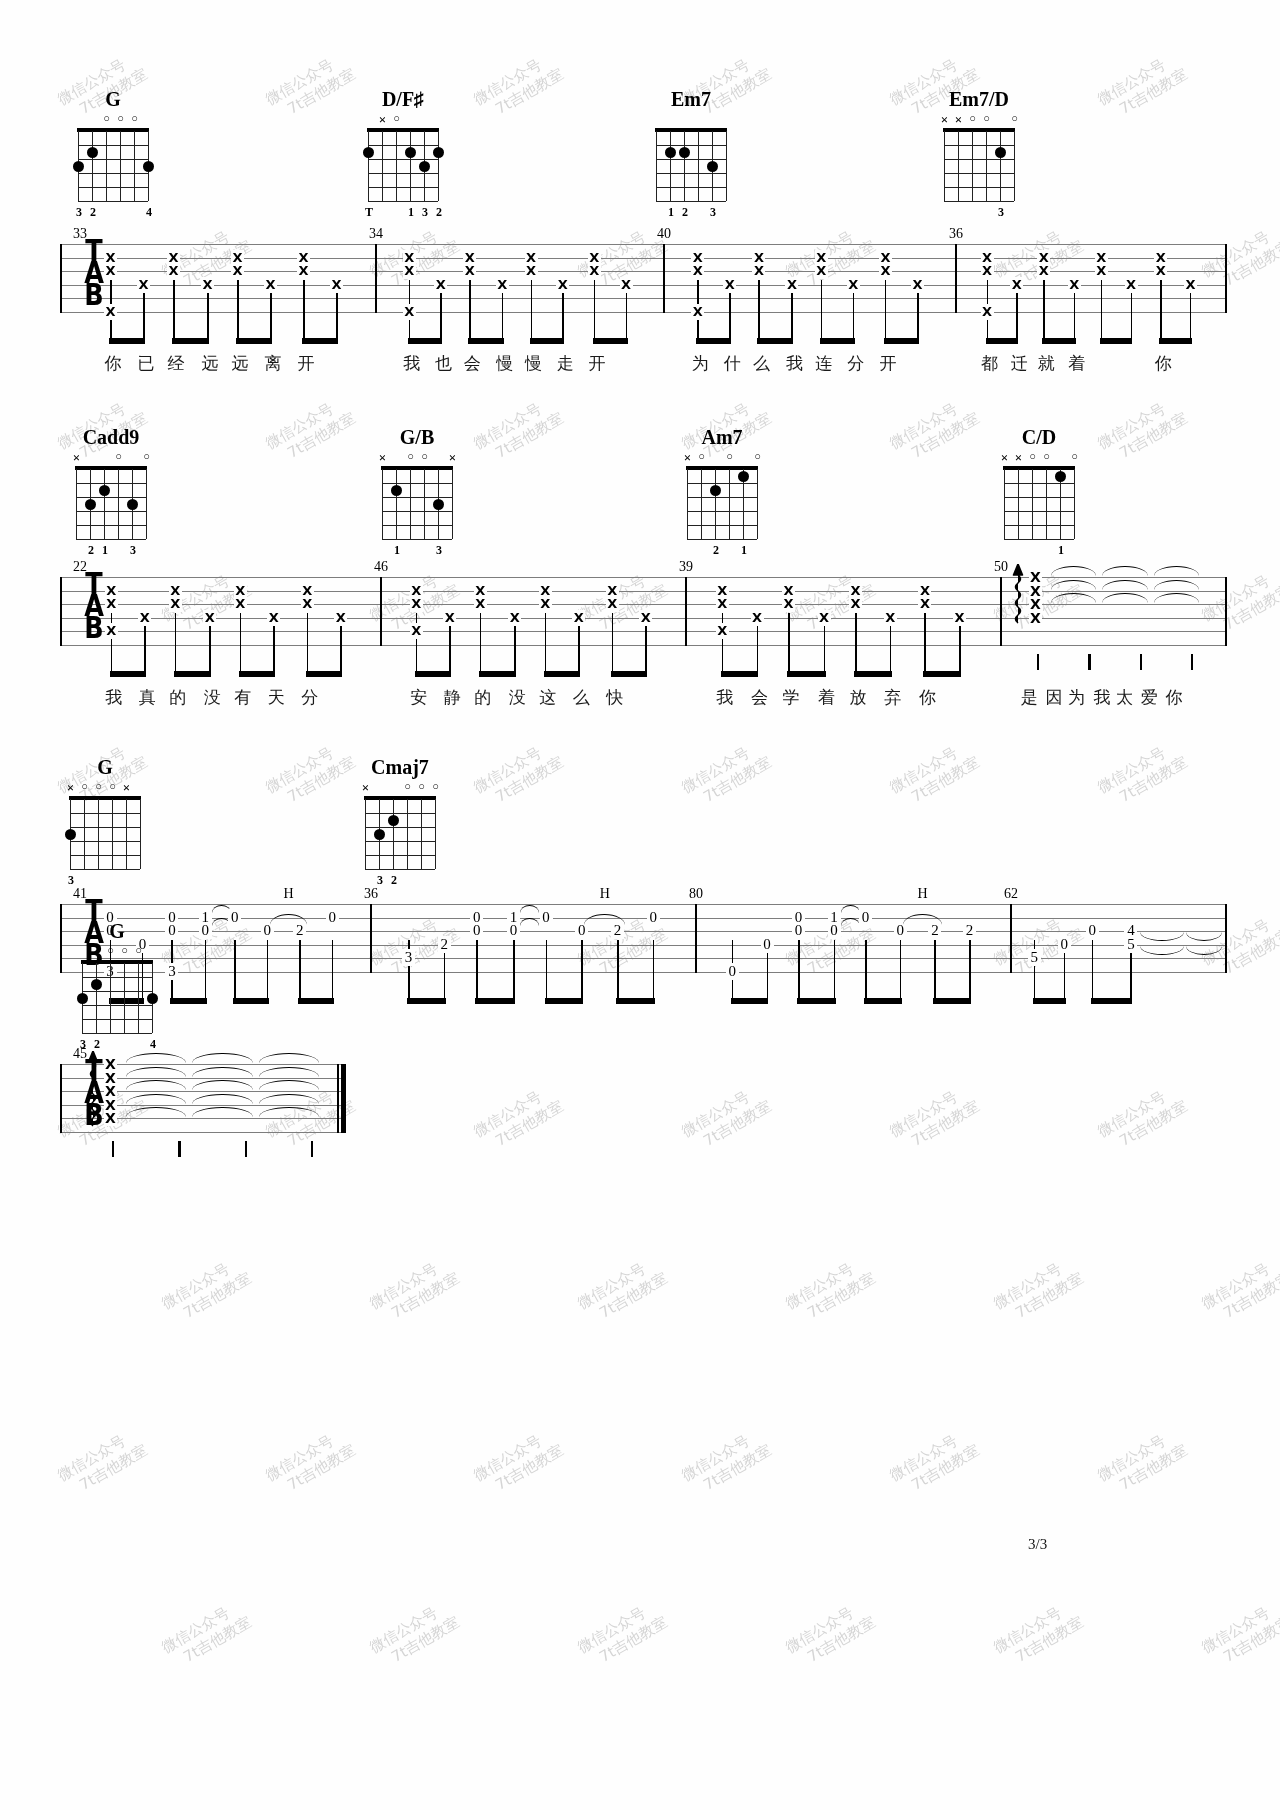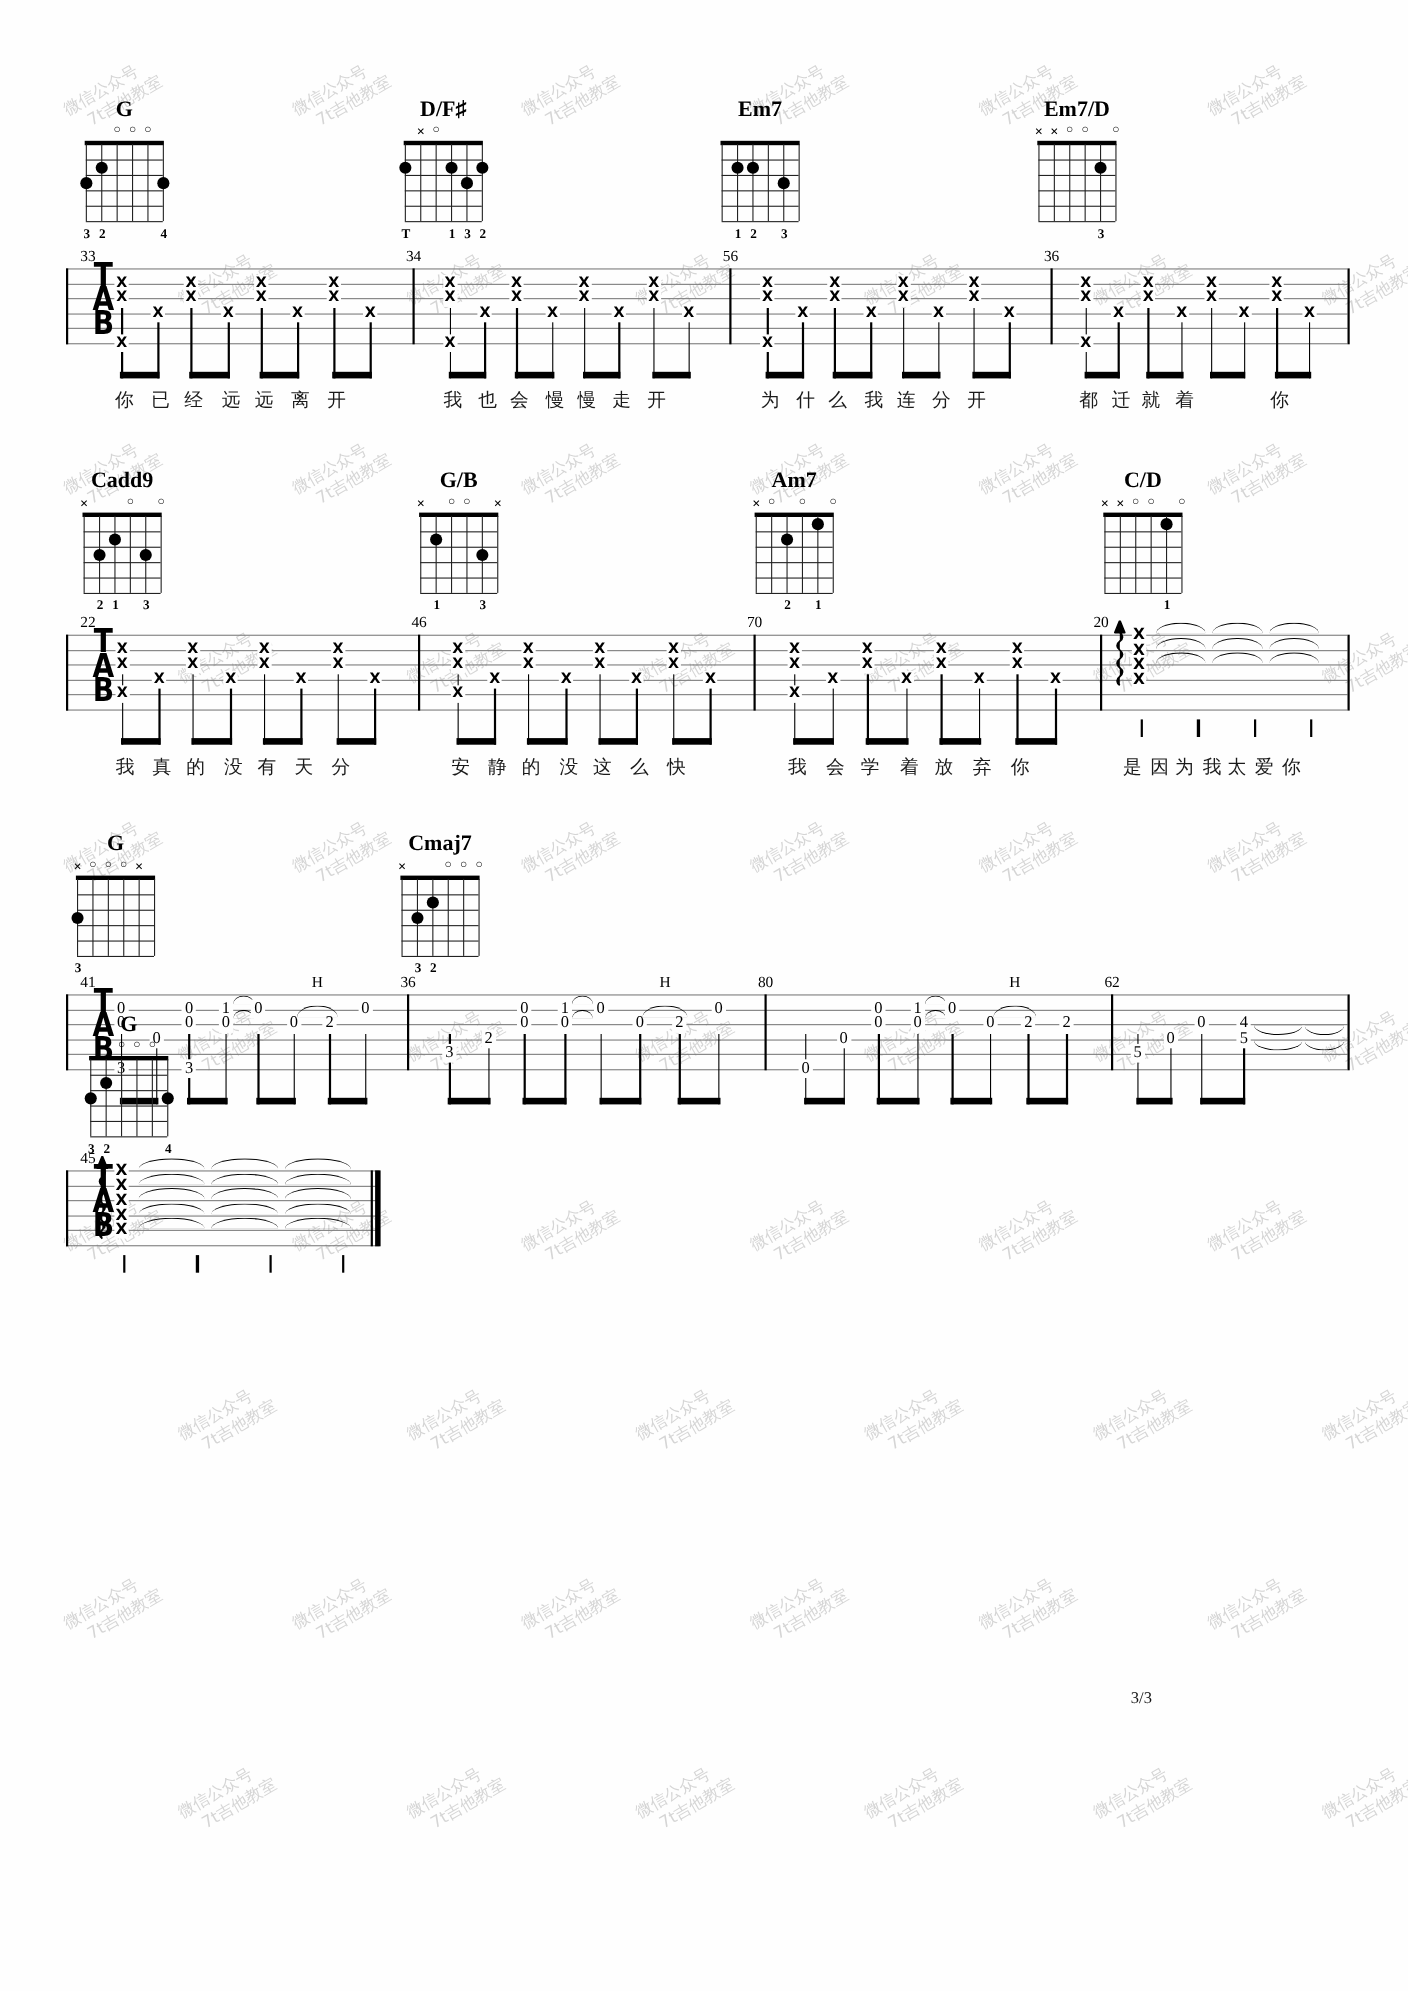--- a/index.html
+++ b/index.html
@@ -354,21 +354,21 @@
       <div style="position: absolute; left: 60px; top: 244px; width: 1.8px; height: 68.5px; background: rgb(0, 0, 0);"></div>
       <div style="position: absolute; left: 375px; top: 244px; width: 1.6px; height: 68.5px; background: rgb(0, 0, 0);"></div>
       <div style="position: absolute; left: 663px; top: 244px; width: 1.6px; height: 68.5px; background: rgb(0, 0, 0);"></div>
       <div style="position: absolute; left: 955px; top: 244px; width: 1.6px; height: 68.5px; background: rgb(0, 0, 0);"></div>
       <div style="position: absolute; left: 1225px; top: 244px; width: 1.6px; height: 68.5px; background: rgb(0, 0, 0);"></div>
       <div style="position: absolute; left: 74px; top: 239px; width: 40px; text-align: center; font-size: 30px; font-weight: 700; line-height: 24px; font-family: &quot;DejaVu Sans&quot;, sans-serif; transform: scaleX(0.85); color: rgb(0, 0, 0);">T</div>
       <div style="position: absolute; left: 74px; top: 261px; width: 40px; text-align: center; font-size: 30px; font-weight: 700; line-height: 24px; font-family: &quot;DejaVu Sans&quot;, sans-serif; transform: scaleX(0.85); color: rgb(0, 0, 0);">A</div>
       <div style="position: absolute; left: 74px; top: 283px; width: 40px; text-align: center; font-size: 30px; font-weight: 700; line-height: 24px; font-family: &quot;DejaVu Sans&quot;, sans-serif; transform: scaleX(0.85); color: rgb(0, 0, 0);">B</div>
       <div style="position: absolute; left: 73px; top: 226px; font-size: 14px; font-family: &quot;Liberation Serif&quot;, serif; color: rgb(0, 0, 0);">33</div>
       <div style="position: absolute; left: 369px; top: 226px; font-size: 14px; font-family: &quot;Liberation Serif&quot;, serif; color: rgb(0, 0, 0);">34</div>
-      <div style="position: absolute; left: 657px; top: 226px; font-size: 14px; font-family: &quot;Liberation Serif&quot;, serif; color: rgb(0, 0, 0);">56</div>
+      <div style="position: absolute; left: 657px; top: 226px; font-size: 14px; font-family: &quot;Liberation Serif&quot;, serif; color: rgb(0, 0, 0);">40</div>
       <div style="position: absolute; left: 949px; top: 226px; font-size: 14px; font-family: &quot;Liberation Serif&quot;, serif; color: rgb(0, 0, 0);">36</div>
       <div style="position: absolute; left: 110.1px; top: 280px; width: 1.5px; height: 64px; background: rgb(0, 0, 0);"></div>
       <div style="position: absolute; left: 143.1px; top: 280px; width: 1.5px; height: 64px; background: rgb(0, 0, 0);"></div>
       <div style="position: absolute; left: 173.1px; top: 280px; width: 1.5px; height: 64px; background: rgb(0, 0, 0);"></div>
       <div style="position: absolute; left: 207px; top: 280px; width: 1.5px; height: 64px; background: rgb(0, 0, 0);"></div>
       <div style="position: absolute; left: 237px; top: 280px; width: 1.5px; height: 64px; background: rgb(0, 0, 0);"></div>
       <div style="position: absolute; left: 270px; top: 280px; width: 1.5px; height: 64px; background: rgb(0, 0, 0);"></div>
       <div style="position: absolute; left: 303px; top: 280px; width: 1.5px; height: 64px; background: rgb(0, 0, 0);"></div>
       <div style="position: absolute; left: 336px; top: 280px; width: 1.5px; height: 64px; background: rgb(0, 0, 0);"></div>
       <div style="position: absolute; left: 109.1px; top: 338px; width: 36px; height: 5.5px; background: rgb(0, 0, 0);"></div>
@@ -586,22 +586,22 @@
       <div style="position: absolute; left: 60px; top: 577px; width: 1.8px; height: 68.5px; background: rgb(0, 0, 0);"></div>
       <div style="position: absolute; left: 380px; top: 577px; width: 1.6px; height: 68.5px; background: rgb(0, 0, 0);"></div>
       <div style="position: absolute; left: 685px; top: 577px; width: 1.6px; height: 68.5px; background: rgb(0, 0, 0);"></div>
       <div style="position: absolute; left: 1000px; top: 577px; width: 1.6px; height: 68.5px; background: rgb(0, 0, 0);"></div>
       <div style="position: absolute; left: 1225px; top: 577px; width: 1.6px; height: 68.5px; background: rgb(0, 0, 0);"></div>
       <div style="position: absolute; left: 74px; top: 572px; width: 40px; text-align: center; font-size: 30px; font-weight: 700; line-height: 24px; font-family: &quot;DejaVu Sans&quot;, sans-serif; transform: scaleX(0.85); color: rgb(0, 0, 0);">T</div>
       <div style="position: absolute; left: 74px; top: 594px; width: 40px; text-align: center; font-size: 30px; font-weight: 700; line-height: 24px; font-family: &quot;DejaVu Sans&quot;, sans-serif; transform: scaleX(0.85); color: rgb(0, 0, 0);">A</div>
       <div style="position: absolute; left: 74px; top: 616px; width: 40px; text-align: center; font-size: 30px; font-weight: 700; line-height: 24px; font-family: &quot;DejaVu Sans&quot;, sans-serif; transform: scaleX(0.85); color: rgb(0, 0, 0);">B</div>
       <div style="position: absolute; left: 73px; top: 559px; font-size: 14px; font-family: &quot;Liberation Serif&quot;, serif; color: rgb(0, 0, 0);">22</div>
       <div style="position: absolute; left: 374px; top: 559px; font-size: 14px; font-family: &quot;Liberation Serif&quot;, serif; color: rgb(0, 0, 0);">46</div>
-      <div style="position: absolute; left: 679px; top: 559px; font-size: 14px; font-family: &quot;Liberation Serif&quot;, serif; color: rgb(0, 0, 0);">70</div>
-      <div style="position: absolute; left: 994px; top: 559px; font-size: 14px; font-family: &quot;Liberation Serif&quot;, serif; color: rgb(0, 0, 0);">20</div>
+      <div style="position: absolute; left: 679px; top: 559px; font-size: 14px; font-family: &quot;Liberation Serif&quot;, serif; color: rgb(0, 0, 0);">39</div>
+      <div style="position: absolute; left: 994px; top: 559px; font-size: 14px; font-family: &quot;Liberation Serif&quot;, serif; color: rgb(0, 0, 0);">50</div>
       <div style="position: absolute; left: 110.685px; top: 613px; width: 1.5px; height: 64px; background: rgb(0, 0, 0);"></div>
       <div style="position: absolute; left: 144.235px; top: 613px; width: 1.5px; height: 64px; background: rgb(0, 0, 0);"></div>
       <div style="position: absolute; left: 174.735px; top: 613px; width: 1.5px; height: 64px; background: rgb(0, 0, 0);"></div>
       <div style="position: absolute; left: 209.2px; top: 613px; width: 1.5px; height: 64px; background: rgb(0, 0, 0);"></div>
       <div style="position: absolute; left: 239.7px; top: 613px; width: 1.5px; height: 64px; background: rgb(0, 0, 0);"></div>
       <div style="position: absolute; left: 273.25px; top: 613px; width: 1.5px; height: 64px; background: rgb(0, 0, 0);"></div>
       <div style="position: absolute; left: 306.8px; top: 613px; width: 1.5px; height: 64px; background: rgb(0, 0, 0);"></div>
       <div style="position: absolute; left: 340.35px; top: 613px; width: 1.5px; height: 64px; background: rgb(0, 0, 0);"></div>
       <div style="position: absolute; left: 109.685px; top: 671px; width: 36.55px; height: 5.5px; background: rgb(0, 0, 0);"></div>
       <div style="position: absolute; left: 173.735px; top: 671px; width: 37.465px; height: 5.5px; background: rgb(0, 0, 0);"></div>

